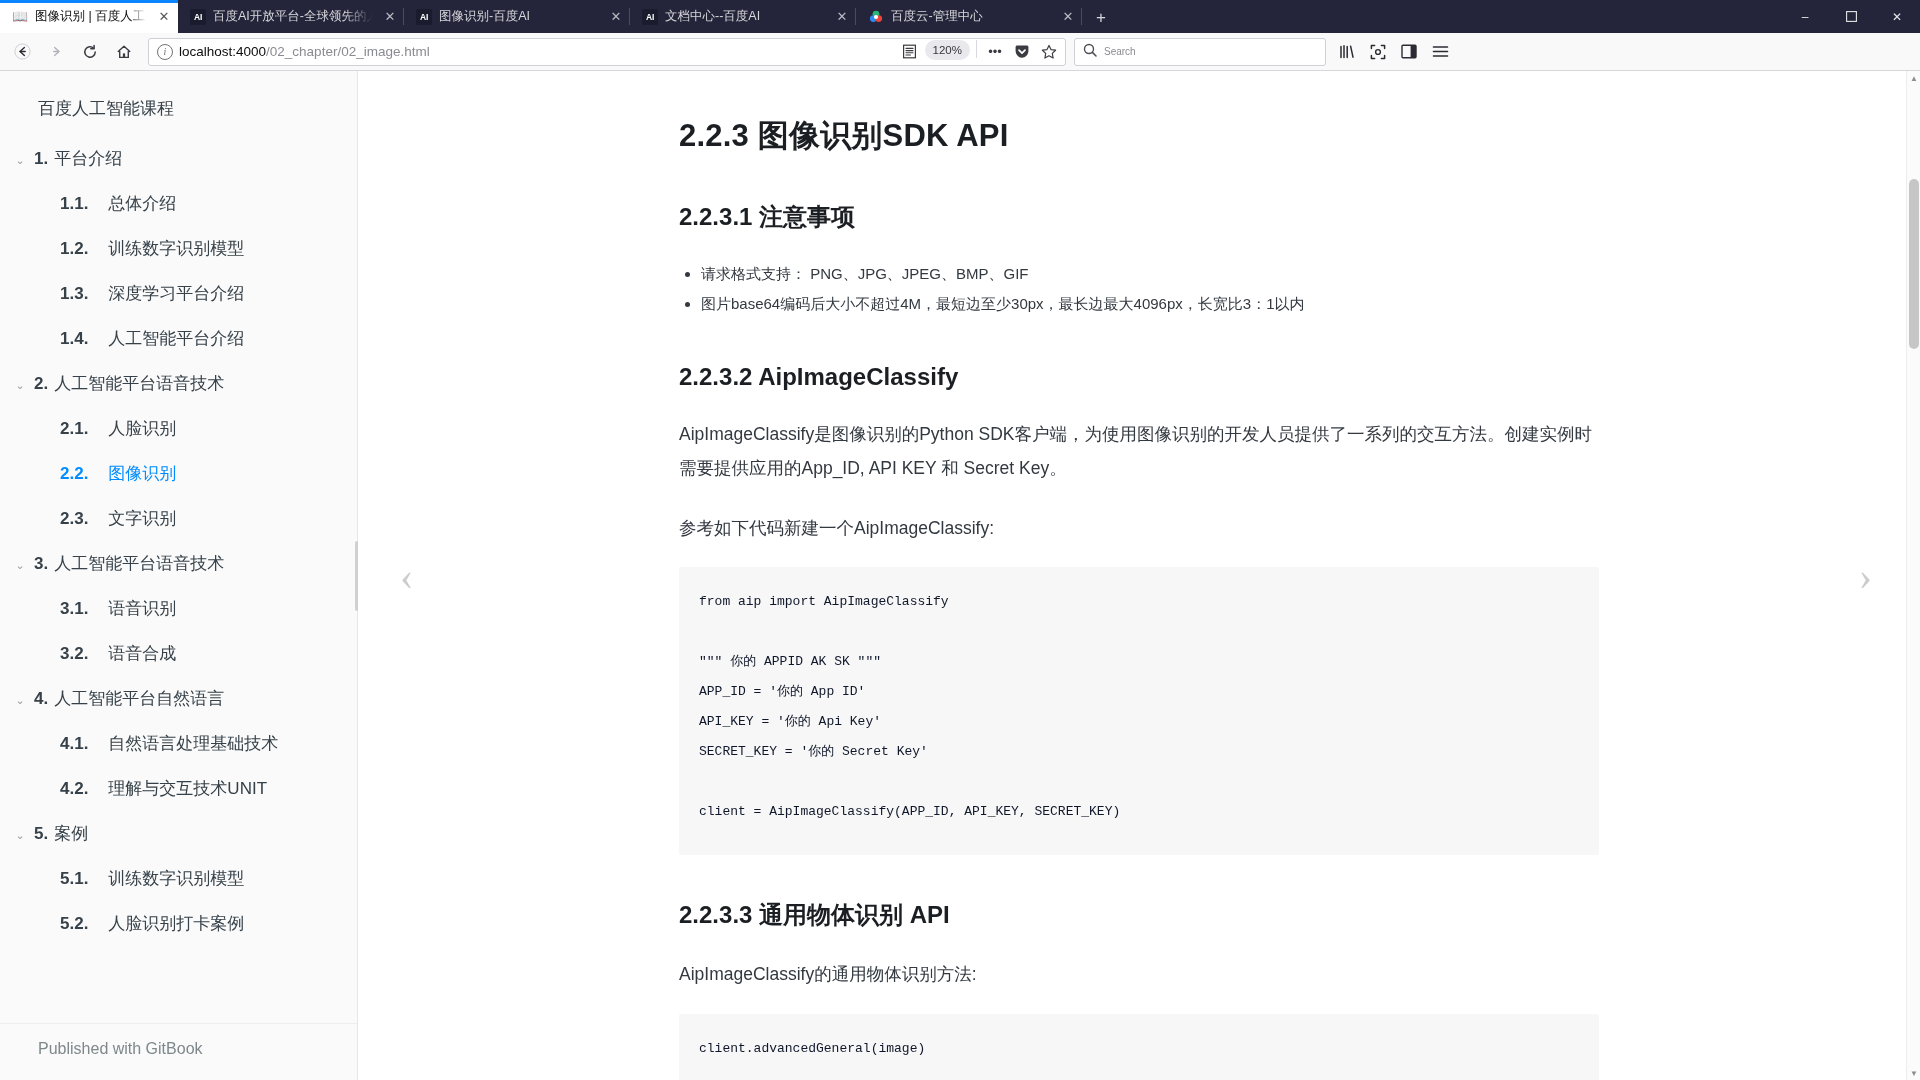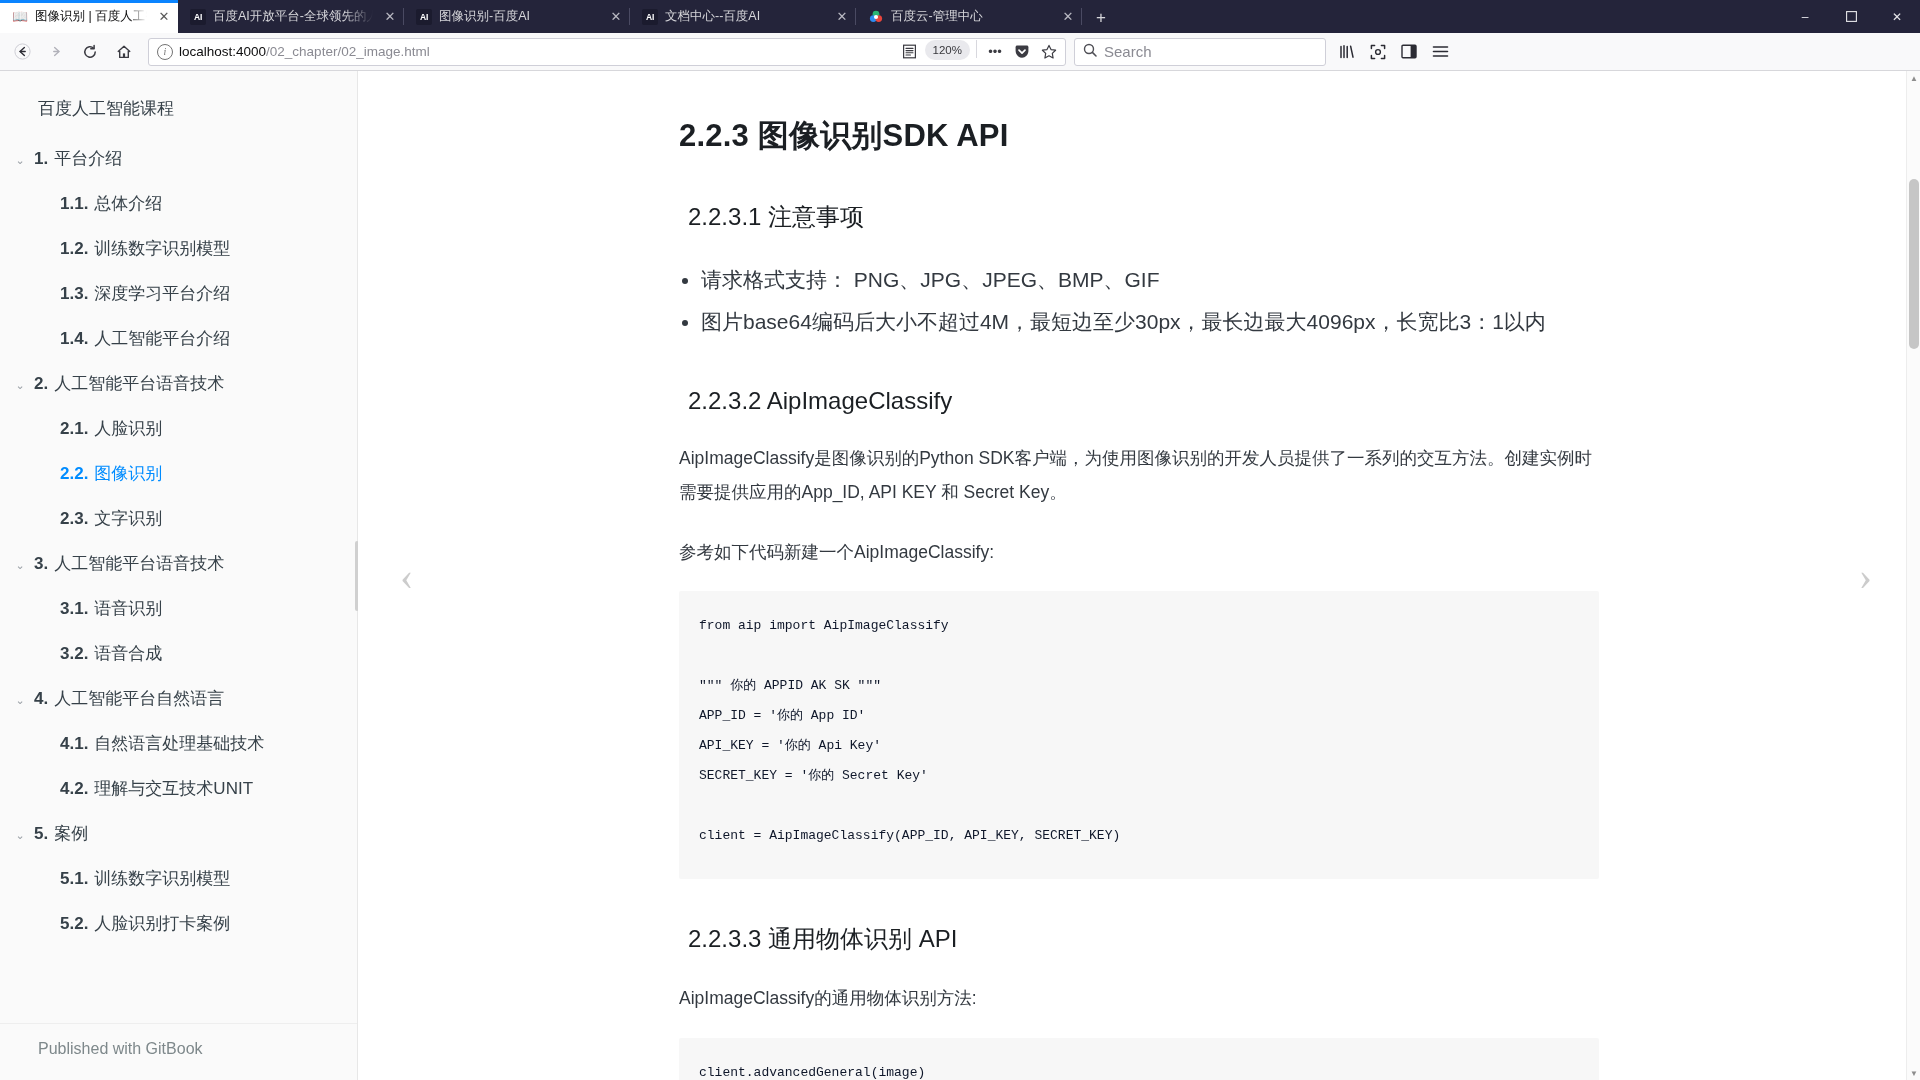--- a/index.html
+++ b/index.html
@@ -171,21 +171,21 @@
     width: 252px;
     height: 28px;
     background: #ffffff;
     border: 1px solid #cfcfd8;
     border-radius: 3px;
     display: flex; align-items: center;
     padding: 0 8px; gap: 7px;
     flex: 0 0 252px;
   }
   .search-mag { color: #4e4e55; font-size: 13px; }
-  .search-ph { color: #8a8a92; font-size: 15px; }
+  .search-ph { color: #8a8a92; font-size: 10px; }
 
   .nav-right { display: flex; align-items: center; gap: 1px; flex: 0 0 auto; margin-left: 4px; }
   .nr-btn {
     width: 30px; height: 30px;
     display: flex; align-items: center; justify-content: center;
     color: #2b2b33; font-size: 15px; border-radius: 3px;
   }
 
   
   .viewport {
@@ -228,21 +228,21 @@
     text-align: center;
     color: #9aa0a6;
     font-size: 11px;
   }
   .sb-num { font-weight: bold; color: #364149; }
   .sb-label { color: #364149; }
   .sb-article {
     display: flex;
     align-items: baseline;
     padding: 11px 18px 11px 60px;
-    gap: 6px;
+    gap: 20px;
     font-size: 17px;
     color: #364149;
   }
   .sb-article .sb-num { font-weight: bold; }
   .sb-article.active .sb-num,
   .sb-article.active .sb-label { color: #008cff; }
   .sb-footer {
     padding: 16px 0 22px 38px;
     font-size: 16px;
     color: #7e888b;
@@ -271,28 +271,28 @@
   }
   .h2 {
     font-size: 31px;
     font-weight: bold;
     color: #1b1f23;
     margin: 18px 0 0 0;
     letter-spacing: .2px;
   }
   .h3 {
     font-size: 24px;
-    font-weight: normal;
+    font-weight: bold;
     color: #1b1f23;
-    margin: 44px 0 0 9px;
+    margin: 44px 0 0 0;
   }
   .ul { margin: 26px 0 0 0; padding-left: 22px; }
   .ul li {
     list-style: disc;
-    font-size: 21px;
+    font-size: 15px;
     line-height: 2.0;
     color: #333940;
   }
   .p {
     font-size: 17.5px;
     line-height: 1.95;
     color: #333940;
     margin: 26px 0 0 0;
   }
   .code {

